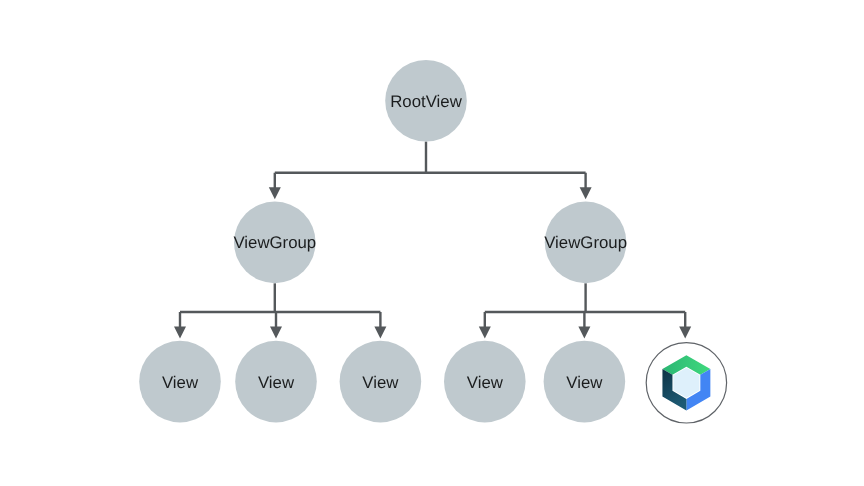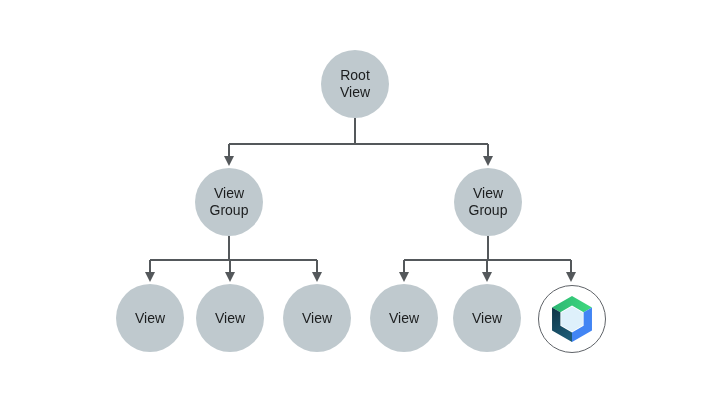--- a/index.html
+++ b/index.html
@@ -7,21 +7,21 @@
     position:relative;width:720px;height:405px;overflow:hidden;
     background:var(--background,#fff);
     font-family:"Liberation Sans",sans-serif;
   }
   .connectors{position:absolute;left:0;top:0;width:720px;height:405px;}
   .connectors path{stroke:var(--connector,#54585b);stroke-width:2;fill:none;}
   .connectors polygon{fill:var(--connector,#54585b);}
   .node{
     position:absolute;width:68px;height:68px;border-radius:50%;
     background:var(--node-fill,#bfc9ce);
-    display:flex;flex-direction:column;align-items:center;justify-content:center;
+    display:flex;flex-direction:row;align-items:center;justify-content:center;
     color:var(--node-text,#1b1d1e);
     font-size:14px;line-height:17px;text-align:center;
   }
   .node span{display:block;}
   .logo-node{
     position:absolute;width:68px;height:68px;border-radius:50%;
     background:#fff;border:1.5px solid var(--logo-ring,#5f6368);
     box-sizing:border-box;
     display:flex;align-items:center;justify-content:center;
   }

